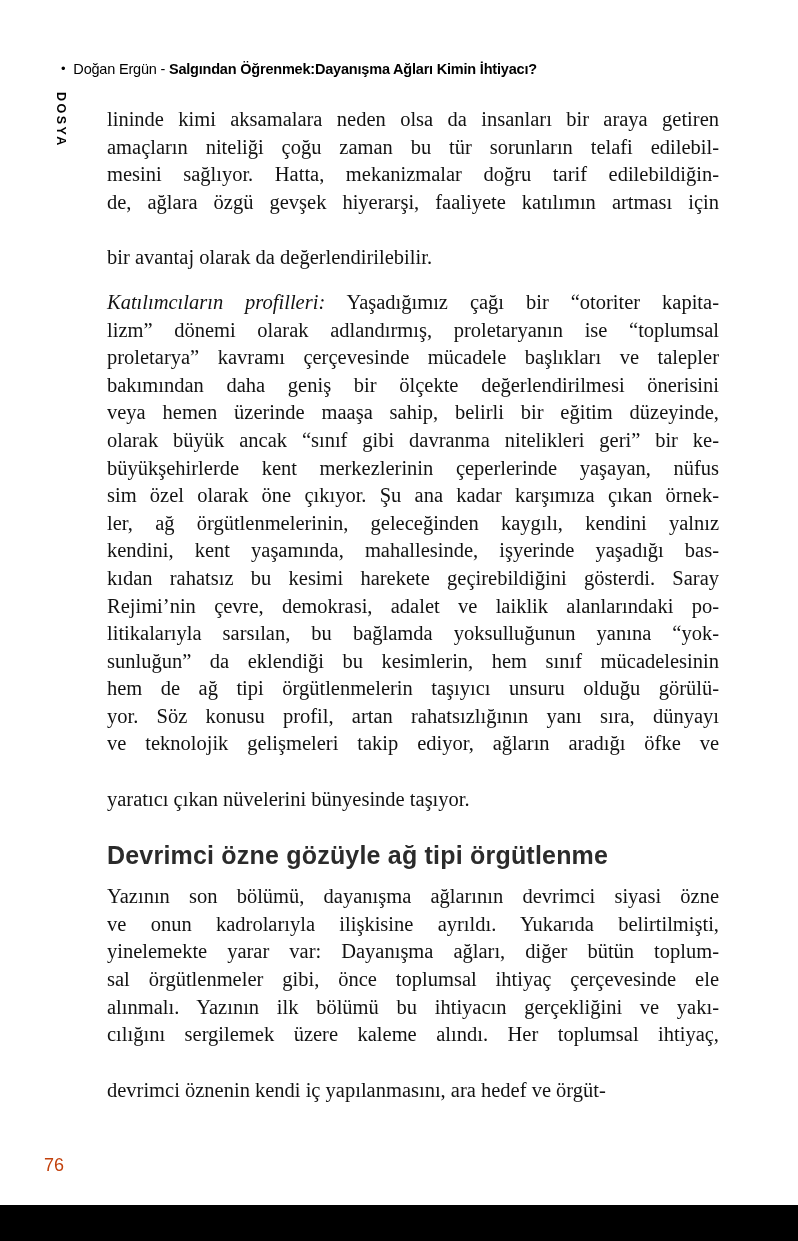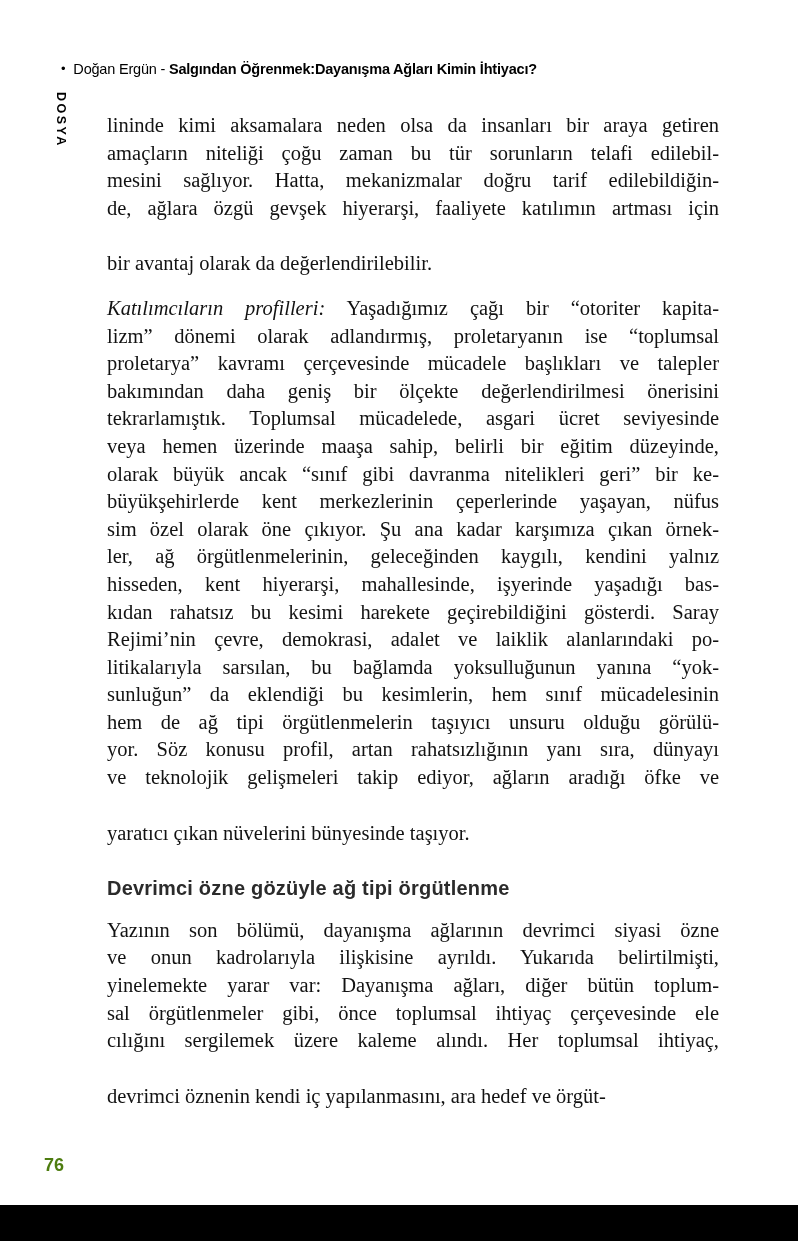--- a/index.html
+++ b/index.html
@@ -39,52 +39,52 @@
     letter-spacing: 2.5px;
     color: #000;
     transform: rotate(90deg);
     transform-origin: left top;
     white-space: nowrap;
   }
 
   
   .text-block {
     position: absolute;
-    top: 112px; left: 107px;
+    top: 106px; left: 107px;
     width: 612px;
     font-size: 20.5px;
     line-height: 27.6px;
     color: #121212;
   }
   .para { margin-bottom: 17px; }
   .line {
     text-align: justify;
     text-align-last: justify;
     white-space: nowrap;
   }
   .para .line:last-child { text-align-last: left; margin-top: 28px; }
   .italic-lead { font-style: italic; }
 
   .section-heading {
     font-family: "Liberation Sans", sans-serif;
     font-weight: 700;
-    font-size: 20px;
+    font-size: 25px;
     letter-spacing: 0.2px;
     color: #2b2b2b;
     margin: 28px 0 14px 0;
   }
 
   
   .page-number {
     position: absolute;
     left: 44px; top: 1155px;
     font-family: "Liberation Sans", sans-serif;
-    font-weight: 700;
+    font-weight: 400;
     font-size: 18px;
-    color: #4d7c0f;
+    color: #c2410c;
   }
   .footer-bar {
     position: absolute;
     left: 0; bottom: 0;
     width: 798px; height: 36px;
     background: #000000;
   }
 </style>
 </head>
 <body>
@@ -108,44 +108,44 @@
       <div class="line">bir avantaj olarak da değerlendirilebilir.</div>
     </div>
 
   <div class="para">
     <div class="line">
       <span class="italic-lead">Katılımcıların profilleri:</span><span> Yaşadığımız çağı bir “otoriter kapita-</span>
     </div>
   <div class="line">lizm” dönemi olarak adlandırmış, proletaryanın ise “toplumsal</div>
       <div class="line">proletarya” kavramı çerçevesinde mücadele başlıkları ve talepler</div>
       <div class="line">bakımından daha geniş bir ölçekte değerlendirilmesi önerisini</div>
-      <div class="line">tekrarlamıştık. Toplumsal mücadelede, asgari ücret seviyesinde</div>
       <div class="line">veya hemen üzerinde maaşa sahip, belirli bir eğitim düzeyinde,</div>
       <div class="line">olarak büyük ancak “sınıf gibi davranma nitelikleri geri” bir ke-</div>
       <div class="line">büyükşehirlerde kent merkezlerinin çeperlerinde yaşayan, nüfus</div>
       <div class="line">sim özel olarak öne çıkıyor. Şu ana kadar karşımıza çıkan örnek-</div>
       <div class="line">ler, ağ örgütlenmelerinin, geleceğinden kaygılı, kendini yalnız</div>
-      <div class="line">hisseden, kent hiyerarşi, mahallesinde, işyerinde yaşadığı bas-</div>
+      <div class="line">kendini, kent yaşamında, mahallesinde, işyerinde yaşadığı bas-</div>
       <div class="line">kıdan rahatsız bu kesimi harekete geçirebildiğini gösterdi. Saray</div>
       <div class="line">Rejimi’nin çevre, demokrasi, adalet ve laiklik alanlarındaki po-</div>
       <div class="line">litikalarıyla sarsılan, bu bağlamda yoksulluğunun yanına “yok-</div>
       <div class="line">sunluğun” da eklendiği bu kesimlerin, hem sınıf mücadelesinin</div>
       <div class="line">hem de ağ tipi örgütlenmelerin taşıyıcı unsuru olduğu görülü-</div>
       <div class="line">yor. Söz konusu profil, artan rahatsızlığının yanı sıra, dünyayı</div>
       <div class="line">ve teknolojik gelişmeleri takip ediyor, ağların aradığı öfke ve</div>
       <div class="line">yaratıcı çıkan nüvelerini bünyesinde taşıyor.</div>
     </div>
 
   <h2 class="section-heading">Devrimci özne gözüyle ağ tipi örgütlenme</h2>
 
   <div class="para">
       <div class="line">Yazının son bölümü, dayanışma ağlarının devrimci siyasi özne</div>
       <div class="line">ve onun kadrolarıyla ilişkisine ayrıldı. Yukarıda belirtilmişti,</div>
       <div class="line">yinelemekte yarar var: Dayanışma ağları, diğer bütün toplum-</div>
       <div class="line">sal örgütlenmeler gibi, önce toplumsal ihtiyaç çerçevesinde ele</div>
+      <div class="line">alınmalı. Yazının ilk bölümü bu ihtiyacın gerçekliğini ve yakı-</div>
       <div class="line">cılığını sergilemek üzere kaleme alındı. Her toplumsal ihtiyaç,</div>
       <div class="line">devrimci öznenin kendi iç yapılanmasını, ara hedef ve örgüt-</div>
     </div>
 
 </div>
 
 <div class="page-number">76</div>
 <div class="footer-bar"></div>
 
 </body></html>

